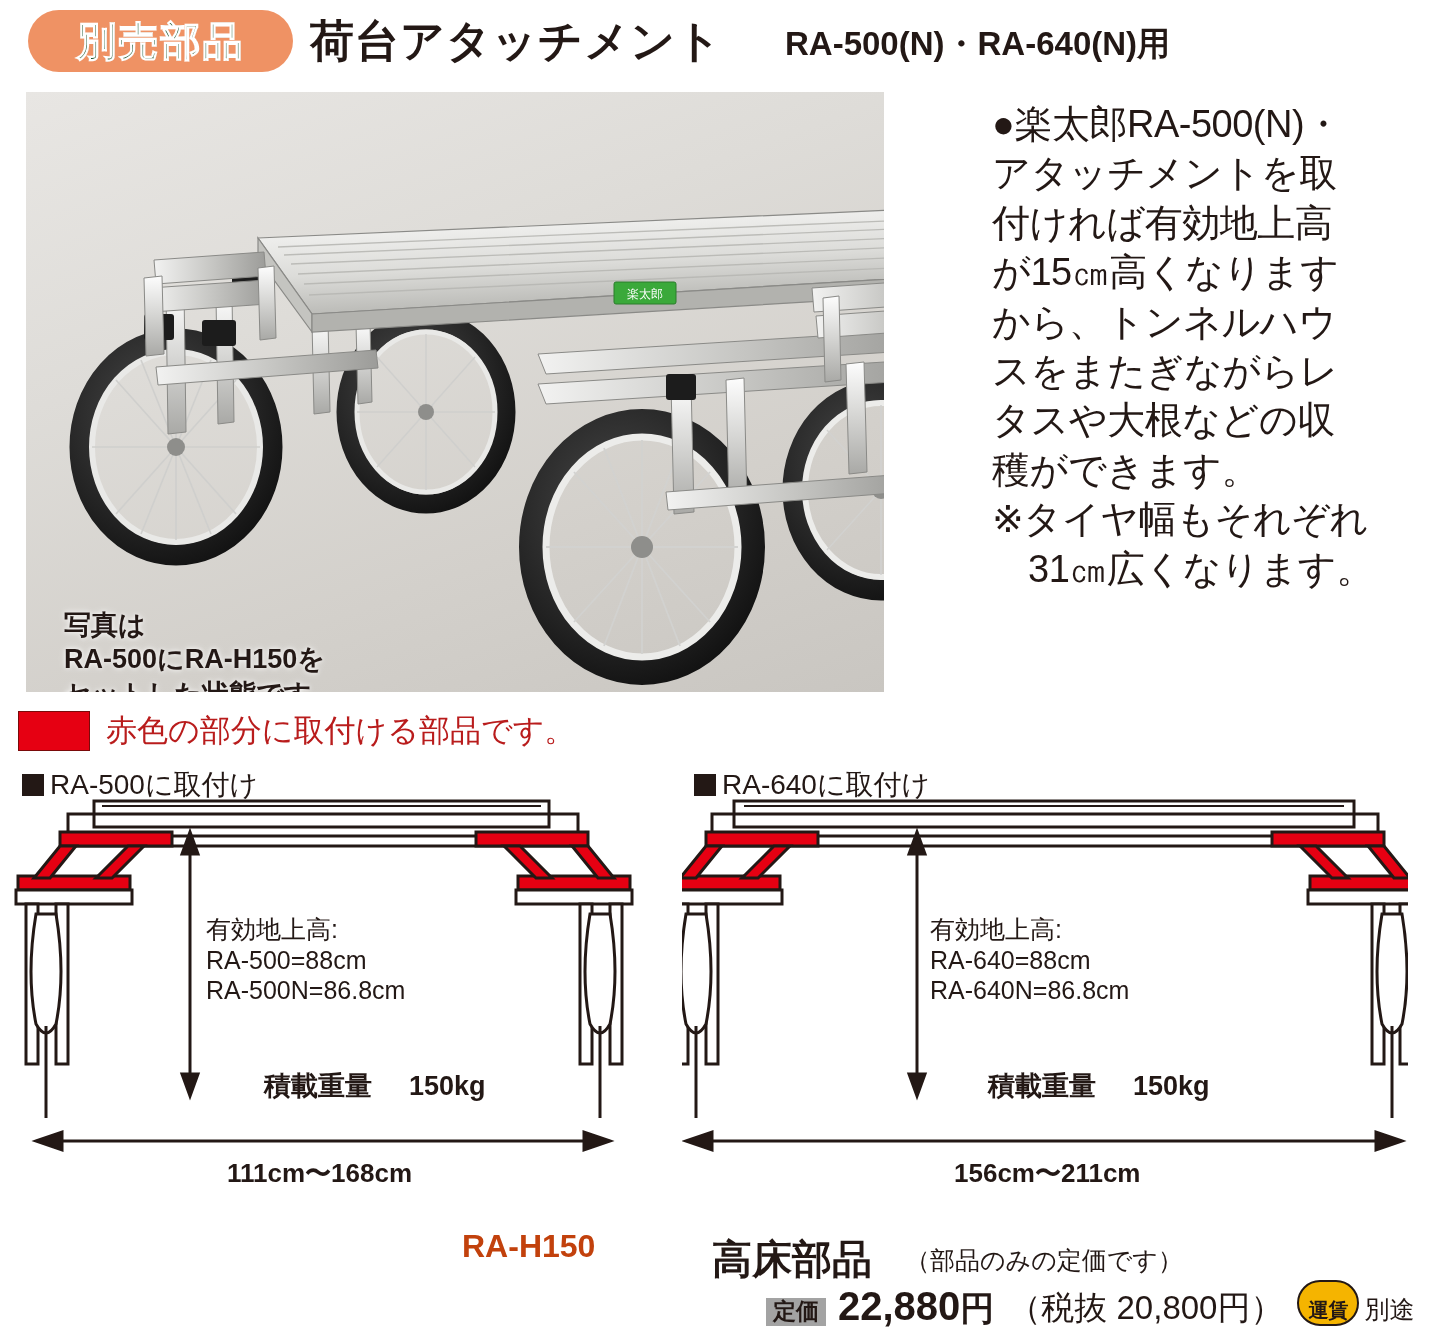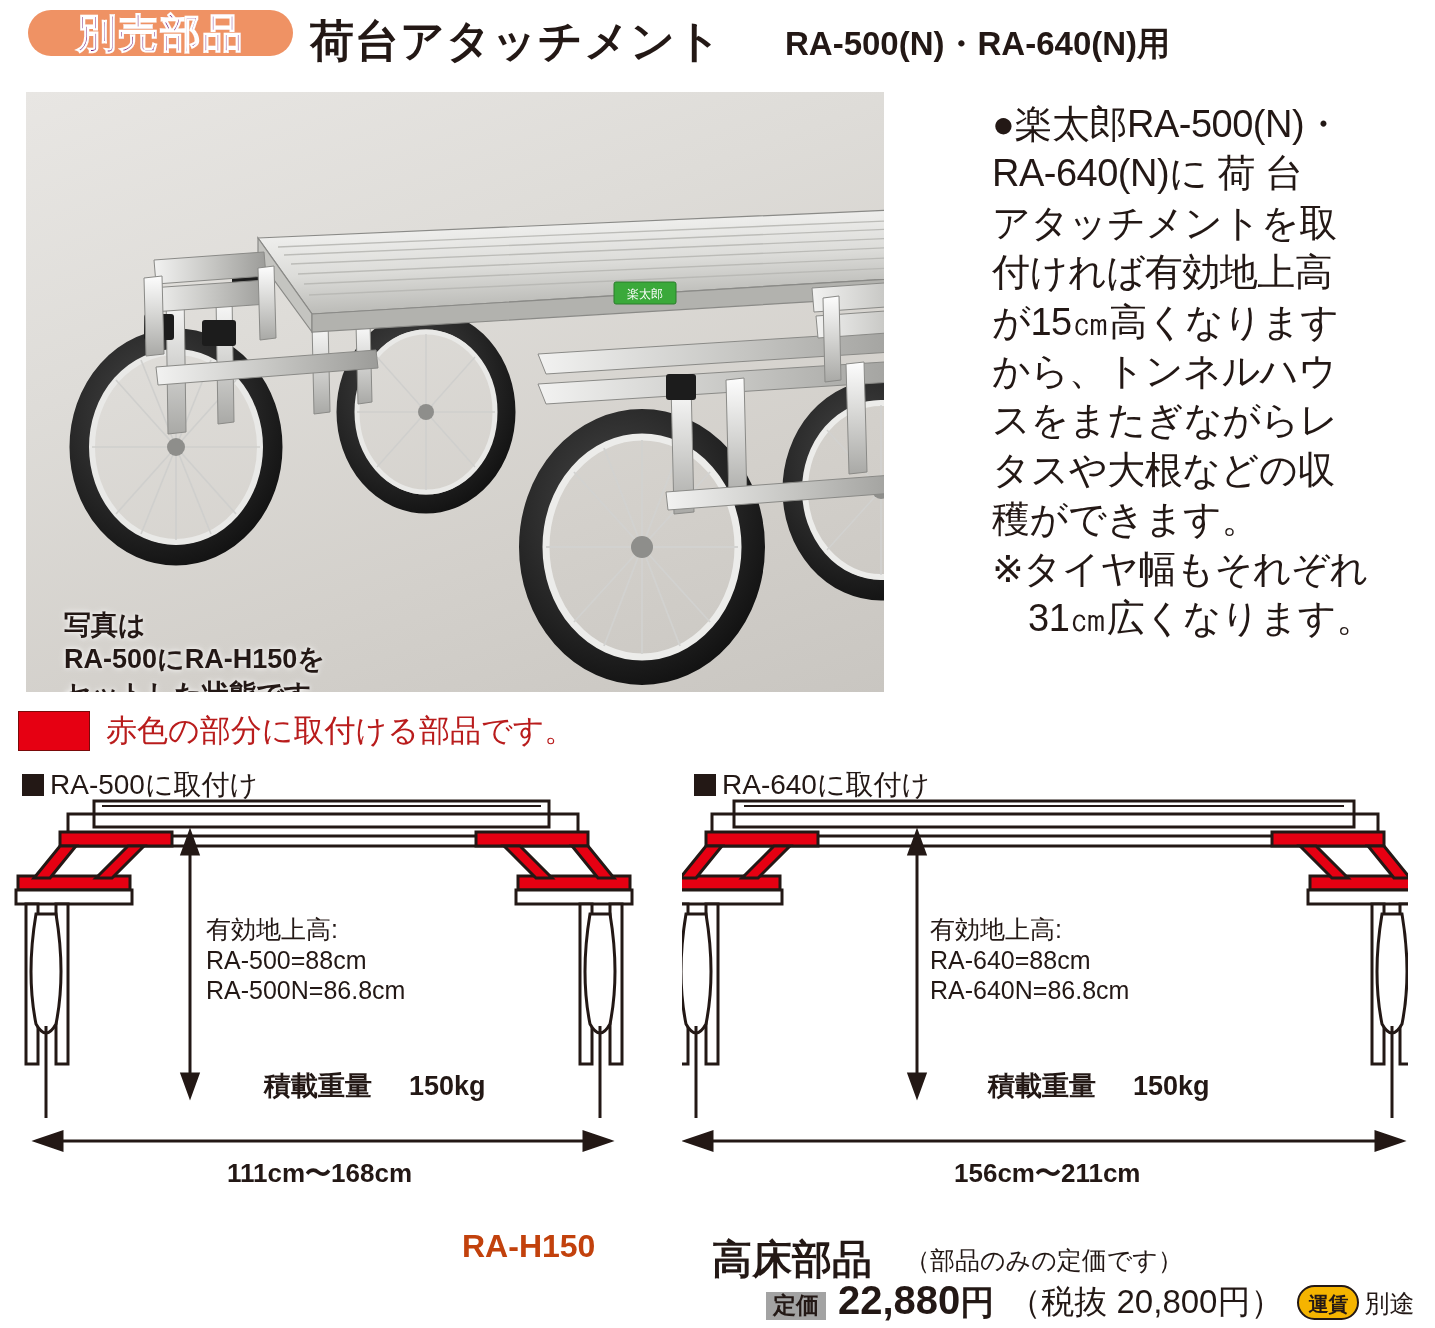--- a/index.html
+++ b/index.html
@@ -11,24 +11,24 @@
     font-family:"Liberation Sans","DejaVu Sans",sans-serif;
     color:#231815;
     position:relative;
     overflow:hidden;
   }
 
   
   .header { position:absolute; left:0; top:0; width:1435px; height:88px; }
   .badge {
     position:absolute; left:28px; top:10px;
-    width:265px; height:46px;
+    width:265px; height:62px;
     background:#ef9264;
     border-radius:31px;
-    color:#701a75;
+    color:#14532d;
     font-size:40px; font-weight:bold;
     letter-spacing:2px;
     display:flex; align-items:center; justify-content:center;
     -webkit-text-stroke:1px #ffffff;
   }
   .title-main {
     position:absolute; left:310px; top:12px;
     font-size:44px; font-weight:bold; letter-spacing:1px;
     color:#231815;
     white-space:nowrap;
@@ -135,21 +135,21 @@
   .price-yen { font-size:34px; font-weight:bold; }
   .price-tax {
     font-size:33px; font-weight:500; color:#231815;
     margin-left:14px; line-height:1.1;
   }
   .ship-pill {
     display:inline-block;
     border:2px solid #231815; border-radius:999px;
     background:#f5b400; color:#231815;
     font-size:20px; font-weight:bold;
-    padding:7px 9px 3px 9px;
+    padding:18px 9px 3px 9px;
     margin-left:14px;
     line-height:1.05;
   }
   .ship-note { font-size:25px; font-weight:500; margin-left:5px; }
 </style>
 </head>
 <body>
 
 <div class="header">
   <div class="badge">別売部品</div>
@@ -312,21 +312,20 @@
   <div class="photo-caption">
     <div>写真は</div>
     <div>RA-500にRA-H150を</div>
     <div>セットした状態です。</div>
 
   </div>
 </div>
 
 <div class="desc">
   <p>●楽太郎RA-500(N)・</p>
-  <p>RA-640(N)に 荷 台</p>
   <p>アタッチメントを取</p>
   <p>付ければ有効地上高</p>
   <p>が15㎝高くなります</p>
   <p>から、トンネルハウ</p>
   <p>スをまたぎながらレ</p>
   <p>タスや大根などの収</p>
   <p>穫ができます。</p>
   <p>※タイヤ幅もそれぞれ</p>
   <p class="indent">31㎝広くなります。</p>
 </div>

